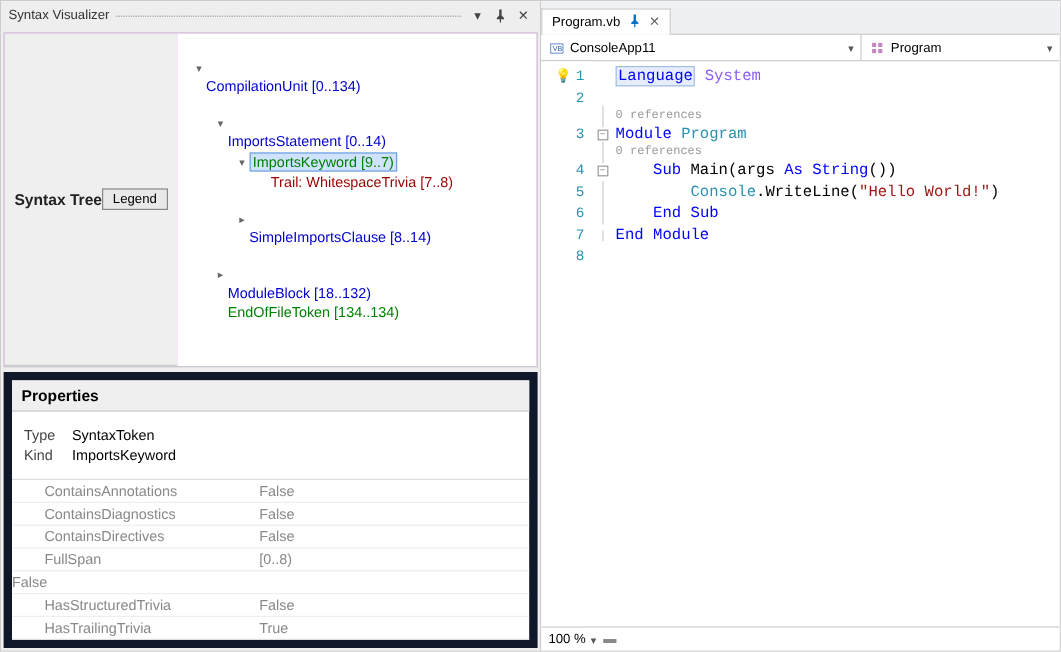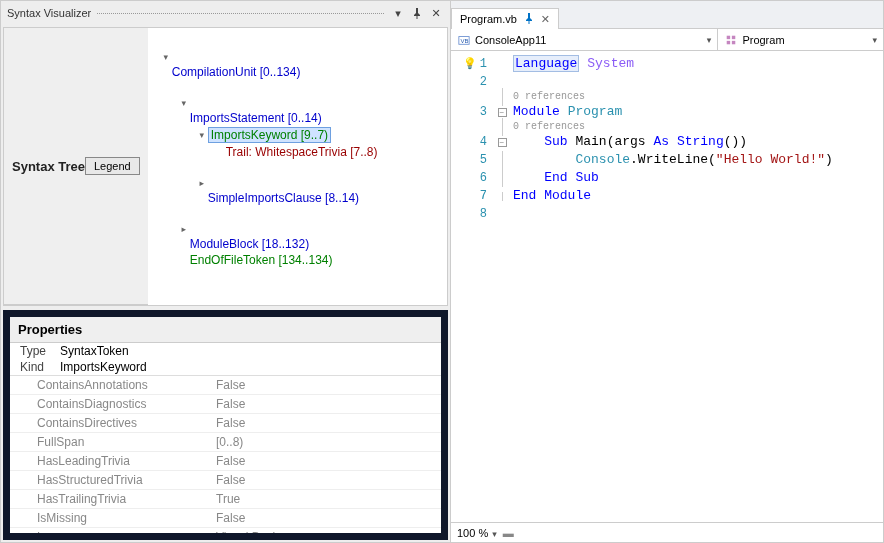--- a/index.html
+++ b/index.html
@@ -87,21 +87,21 @@
   height: 230px;
 }
 .props-header {
   padding: 5px 8px;
   border-bottom: 1px solid #ccc;
   font-weight: bold;
   font-size: 13px;
   background: #efefef;
 }
 .props-top {
-  padding: 0 10px;
+  padding: 12px 10px;
   font-size: 12px;
 }
 .props-top-row { display: flex; padding: 1px 0; }
 .props-top-row .plabel { width: 40px; color: #444; }
 .props-grid {
   flex: 1;
   border-top: 1px solid #ddd;
   overflow-y: scroll;
   font-size: 12px;
   color: #888;
@@ -289,21 +289,20 @@
         </div>
         <div class="props-row">
           <div class="pname">ContainsDirectives</div>
           <div class="pval">False</div>
         </div>
         <div class="props-row">
           <div class="pname">FullSpan</div>
           <div class="pval">[0..8)</div>
         </div>
         <div class="props-row">
-          <div class="pname">HasLeadingTrivia</div>
           <div class="pval">False</div>
         </div>
         <div class="props-row">
           <div class="pname">HasStructuredTrivia</div>
           <div class="pval">False</div>
         </div>
         <div class="props-row">
           <div class="pname">HasTrailingTrivia</div>
           <div class="pval">True</div>
         </div>

